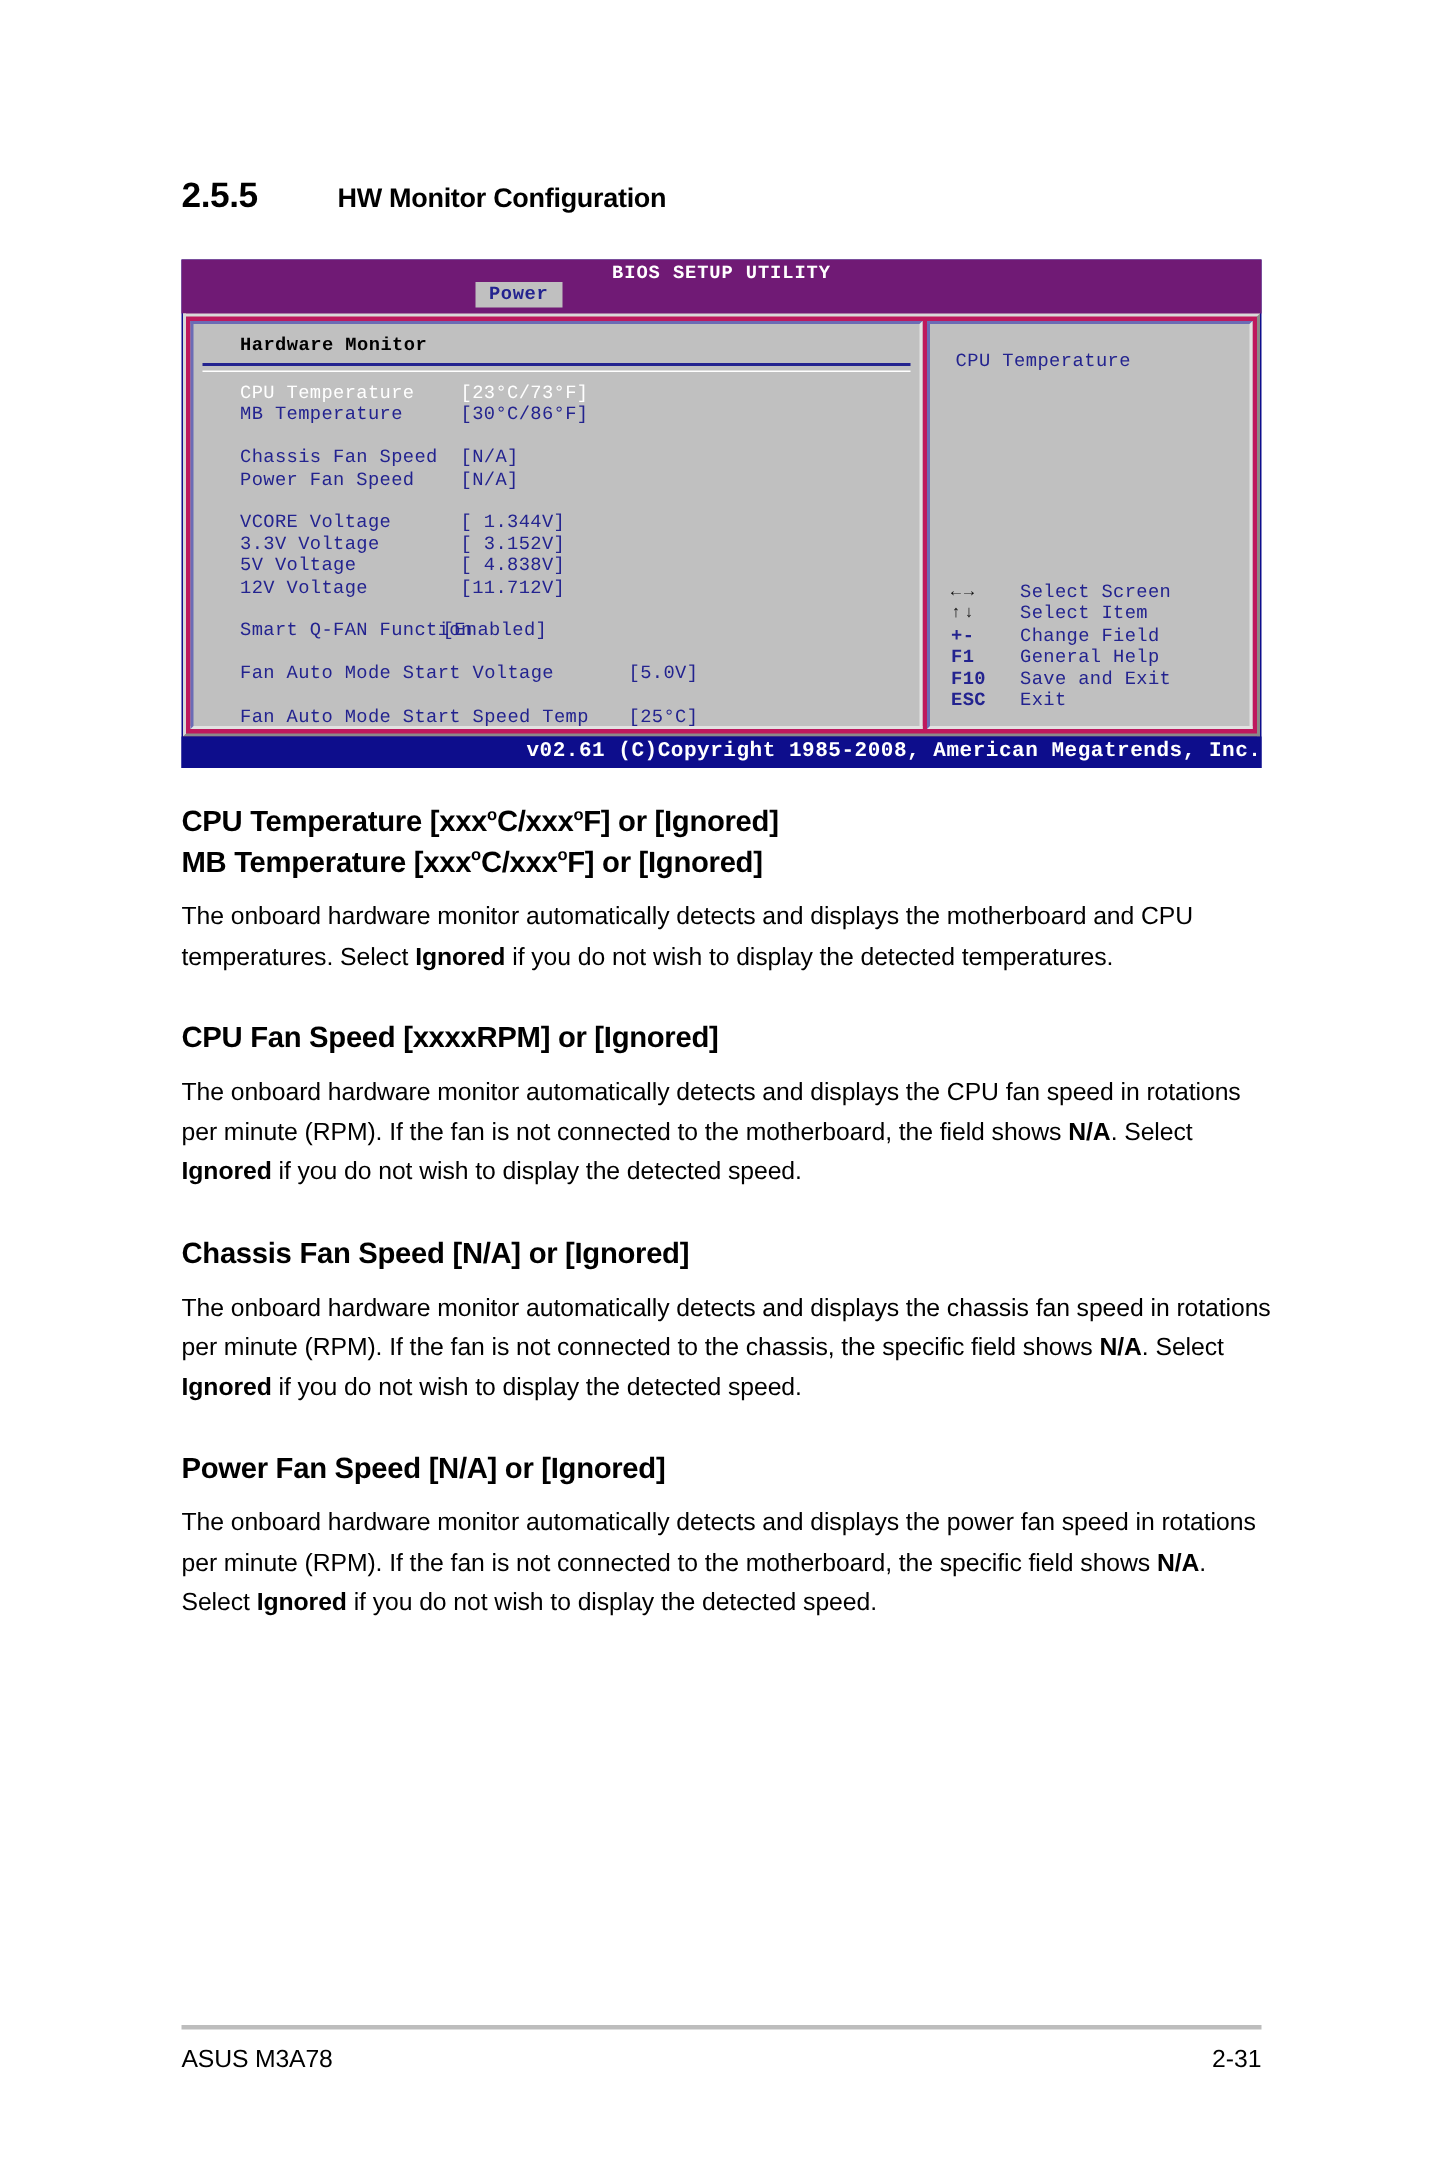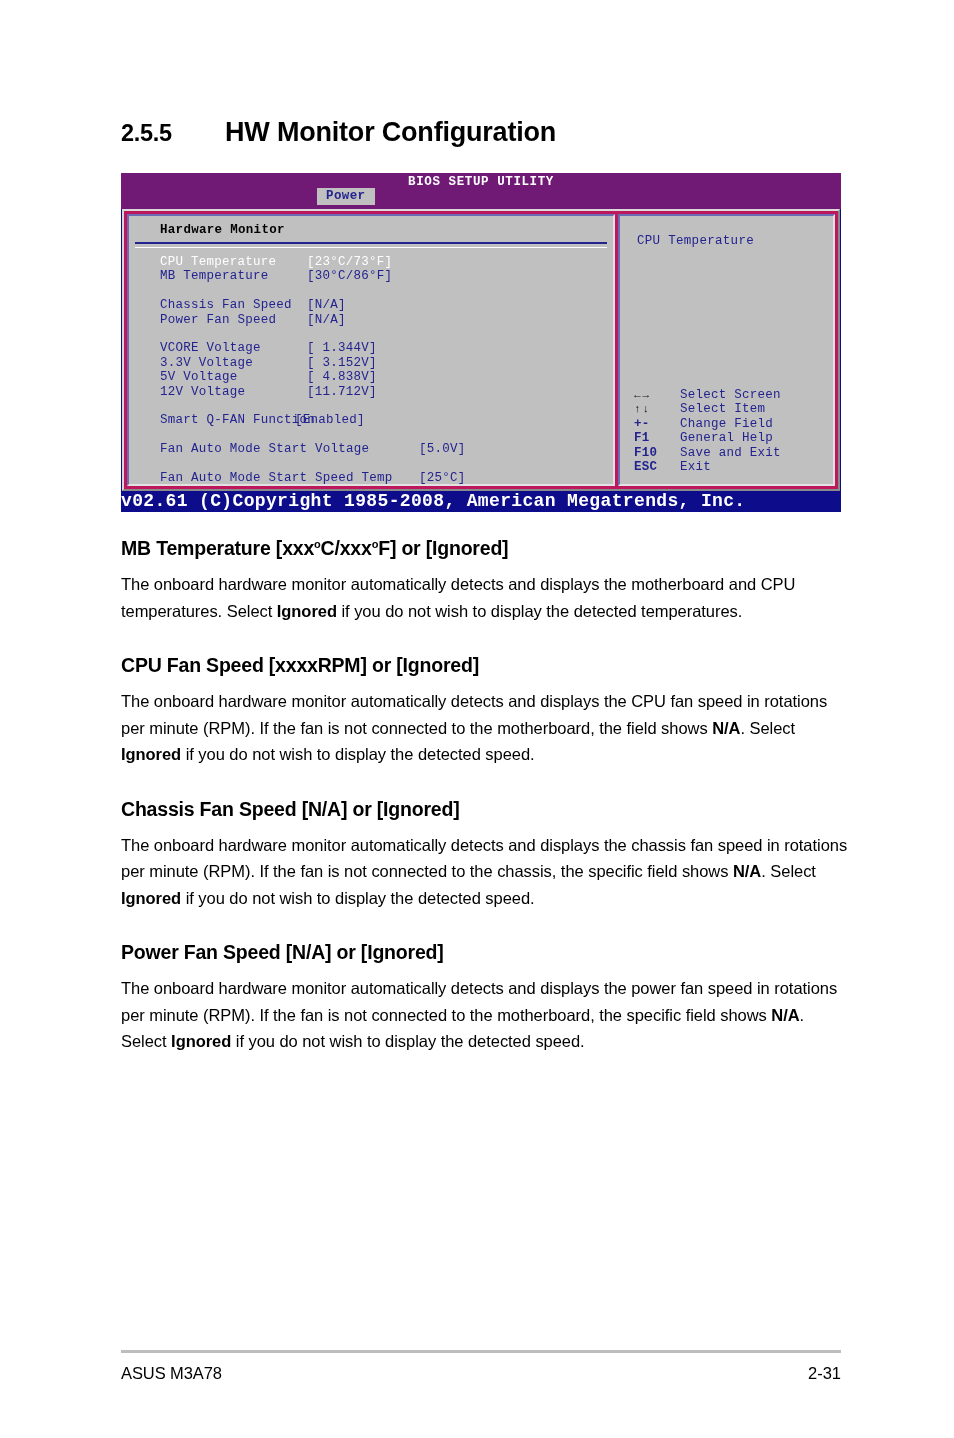--- a/index.html
+++ b/index.html
@@ -25,21 +25,21 @@
     display: flex;
     align-items: baseline;
   }
   .section-num {
     font-size: 23.5px;
     font-weight: bold;
     letter-spacing: -0.3px;
     width: 104px;
   }
   .section-title {
-    font-size: 27px;
+    font-size: 18px;
     font-weight: bold;
     letter-spacing: -0.2px;
   }
 
   
   .bios {
     position: absolute;
     left: 121px;
     top: 173px;
     width: 720px;
@@ -180,23 +180,23 @@
 
   .bios-footer {
     position: absolute;
     left: 0;
     bottom: 0;
     width: 720px;
     height: 21px;
     line-height: 21px;
     background: #0d0d8c;
     color: #ffffff;
-    font-size: 18px;
-    font-weight: bold;
-    text-align: left;
+    font-size: 14px;
+    font-weight: bold;
+    text-align: right;
     letter-spacing: 0.35px;
     white-space: pre;
   }
 
   
   .content {
     position: absolute;
     left: 121px;
     top: 535px;
     width: 728px;
@@ -300,20 +300,21 @@
         </div>
     </div>
 
   </div>
 
   <div class="bios-footer">v02.61 (C)Copyright 1985-2008, American Megatrends, Inc.</div>
 </div>
 
 <div class="content" id="content-blocks">
     <div class="block first">
+      <h3 class="sub">CPU Temperature [xxx<sup class="deg">o</sup>C/xxx<sup class="deg">o</sup>F] or [Ignored]</h3>
       <h3 class="sub tight">MB Temperature [xxx<sup class="deg">o</sup>C/xxx<sup class="deg">o</sup>F] or [Ignored]</h3>
       <p class="para">The onboard hardware monitor automatically detects and displays the motherboard and CPU temperatures. Select <b>Ignored</b> if you do not wish to display the detected temperatures.</p>
     </div>
     <div class="block">
       <h3 class="sub">CPU Fan Speed [xxxxRPM] or [Ignored]</h3>
       <p class="para">The onboard hardware monitor automatically detects and displays the CPU fan speed in rotations per minute (RPM). If the fan is not connected to the motherboard, the field shows <b>N/A</b>. Select <b>Ignored</b> if you do not wish to display the detected speed.</p>
     </div>
     <div class="block">
       <h3 class="sub">Chassis Fan Speed [N/A] or [Ignored]</h3>
       <p class="para">The onboard hardware monitor automatically detects and displays the chassis fan speed in rotations per minute (RPM). If the fan is not connected to the chassis, the specific field shows <b>N/A</b>. Select <b>Ignored</b> if you do not wish to display the detected speed.</p>

